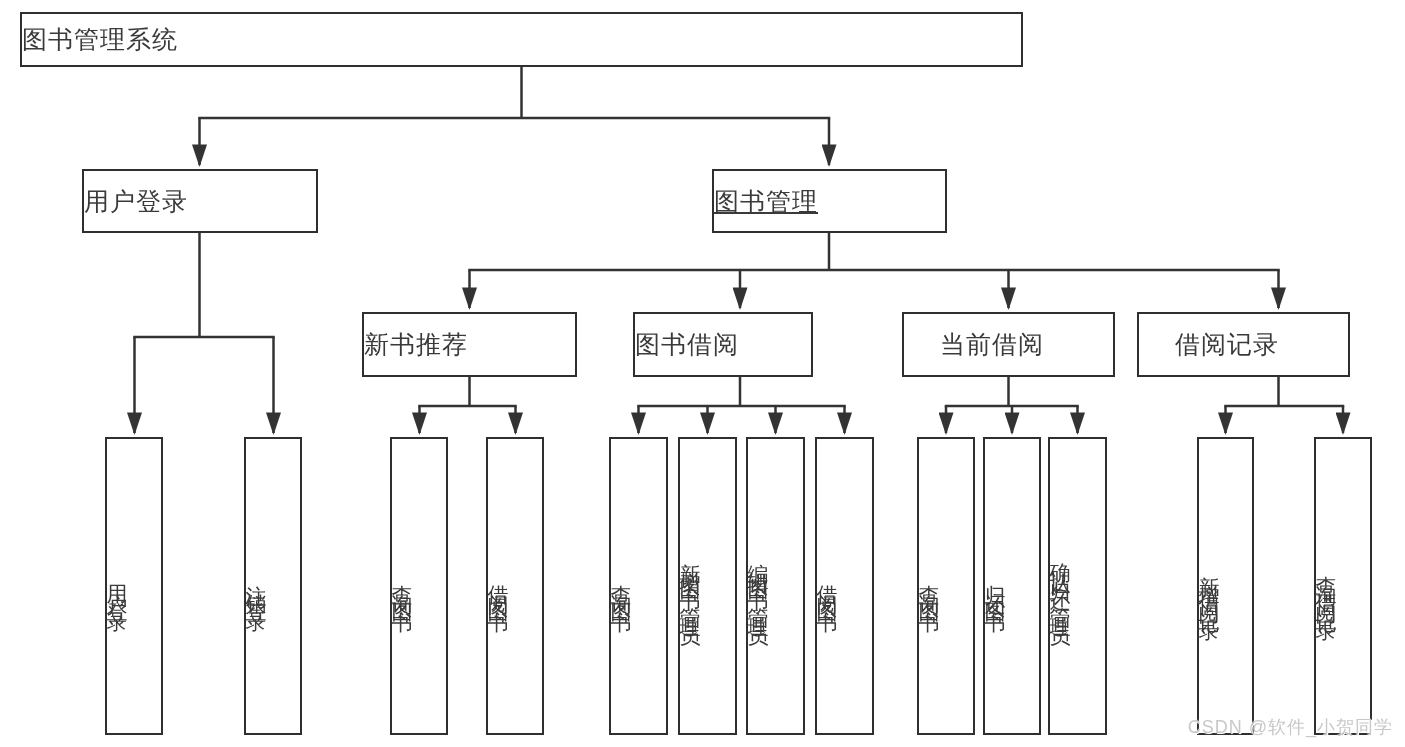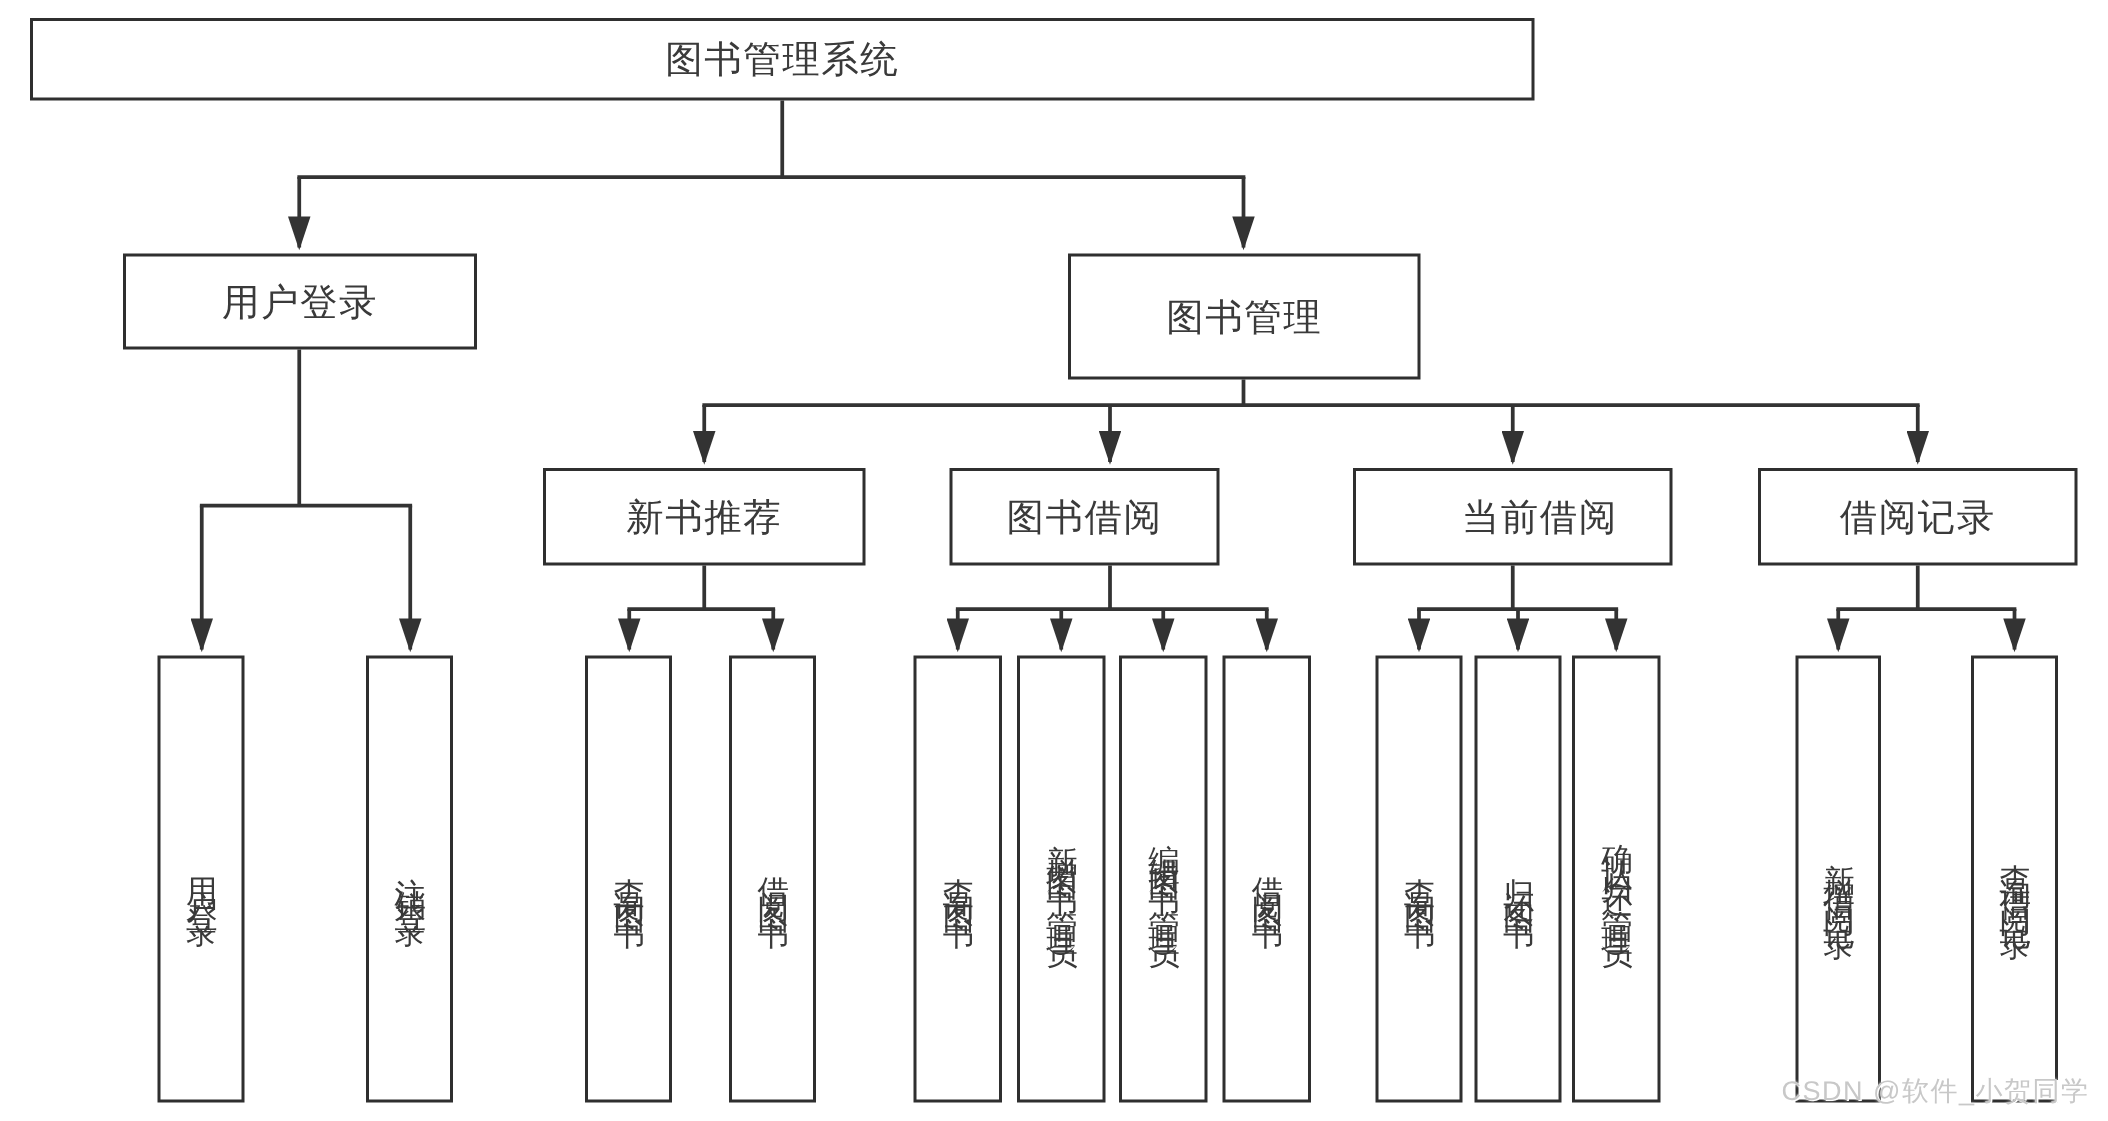--- a/index.html
+++ b/index.html
@@ -17,32 +17,32 @@
     font-family:"Liberation Sans","DejaVu Sans",sans-serif;
     overflow:hidden;
   }
   #connectors{position:absolute;left:0;top:0;width:1405px;height:747px;}
   #connectors path{stroke:var(--line-color);stroke-width:2.5;fill:none;}
   .node{
     position:absolute;
     box-sizing:border-box;
     border:2.5px solid var(--box-border);
     background:#ffffff;
-    display:flex;align-items:center;justify-content:center;
+    display:flex;align-items:center;justify-content:flex-start;
     color:var(--text-color);
   }
   .h-node{font-size:25px;letter-spacing:1px;white-space:nowrap;}
   .root{left:20px;top:12px;width:1003px;height:55px;}
   .lvl2-a{left:82px;top:169px;width:236px;height:64px;}
-  .lvl2-b{left:712px;top:169px;width:235px;height:84px;}
+  .lvl2-b{left:712px;top:169px;width:235px;height:64px;text-decoration:underline;}
   .lvl3{top:312px;height:65px;font-family:Liberation Mono, monospace;}
   .lvl3-a{left:362px;width:215px;}
   .lvl3-b{left:633px;width:180px;}
   .lvl3-c{left:902px;width:213px;padding-left:36px;}
-  .lvl3-d{left:1172px;width:213px;}
+  .lvl3-d{left:1137px;width:213px;padding-left:36px;}
   .leaf{top:437px;height:298px;}
   .leaf span{
     writing-mode:vertical-lr;
     text-orientation:mixed;
     font-size:21px;
     letter-spacing:9px;
     line-height:1;
     color:var(--text-color);
   }
   .g1-a{left:105px;width:58px;}  .g1-b{left:244px;width:58px;}

